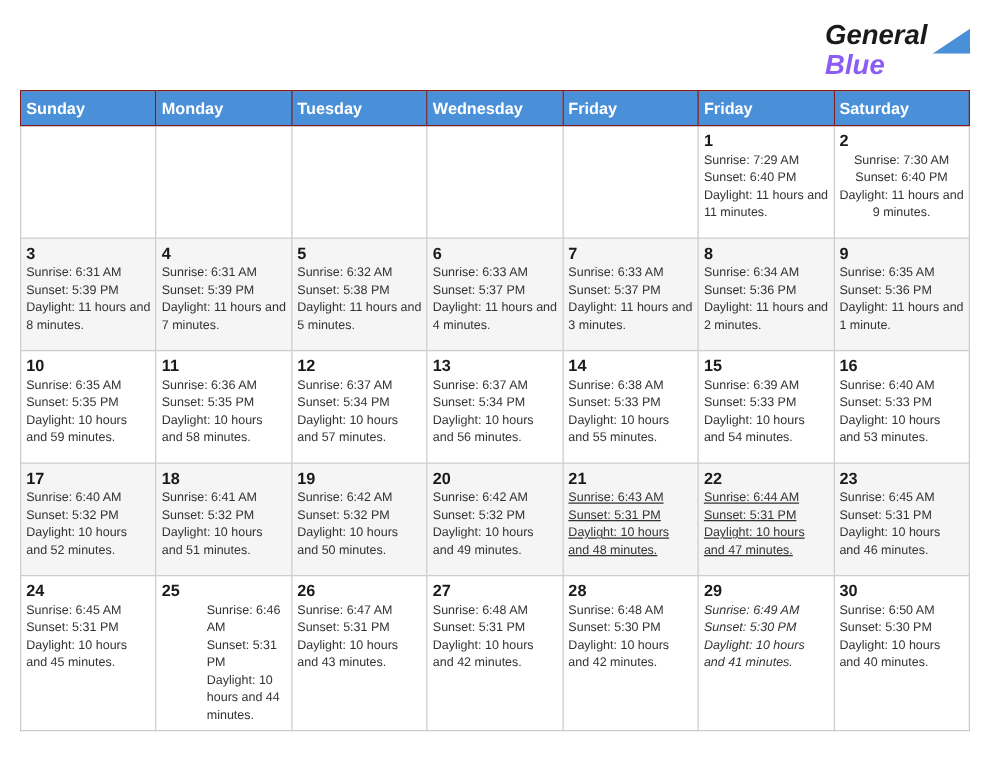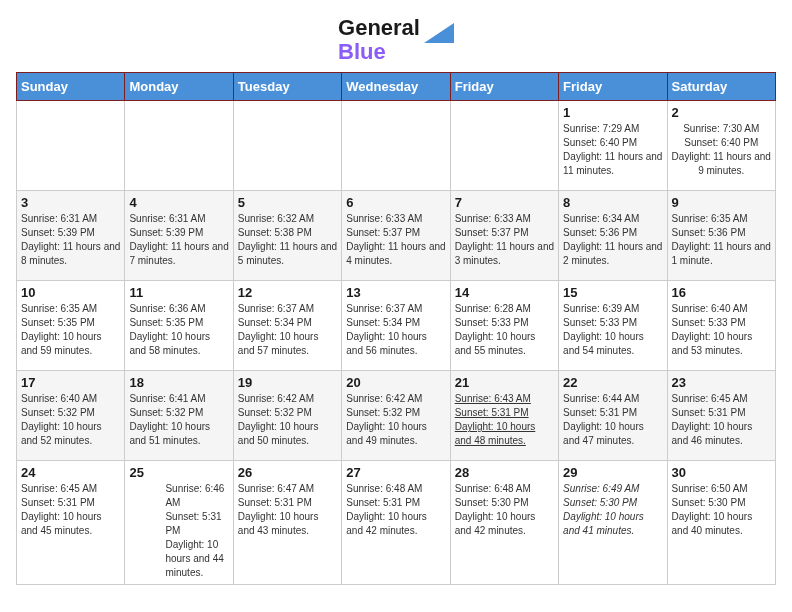--- a/index.html
+++ b/index.html
@@ -5,23 +5,24 @@
     * { box-sizing: border-box; margin: 0; padding: 0; }
     body {
       font-family: Arial, sans-serif;
       background: #fff;
       width: 792px;
       min-height: 612px;
       padding: 16px;
     }
     .header-section {
       display: flex;
-      justify-content: center;
+      justify-content: flex-end;
       align-items: flex-start;
       margin-bottom: 8px;
+      font-style: italic;
     }
     .logo {
       display: flex;
       flex-direction: column;
       align-items: flex-start;
     }
     .title-block {
       text-align: right;
     }
     .month-title {
@@ -192,21 +193,21 @@
 Daylight: 10 hours and 57 minutes.</div>
         </td>
         <td>
           <div class="day-number">13</div>
           <div class="day-info" style="white-space: pre-line;">Sunrise: 6:37 AM
 Sunset: 5:34 PM
 Daylight: 10 hours and 56 minutes.</div>
         </td>
         <td>
           <div class="day-number">14</div>
-          <div class="day-info" style="white-space: pre-line;">Sunrise: 6:28 AM
+          <div class="day-info" style="white-space: pre-line;">Sunrise: 6:38 AM
 Sunset: 5:33 PM
 Daylight: 10 hours and 55 minutes.</div>
         </td>
         <td>
           <div class="day-number">15</div>
           <div class="day-info" style="white-space: pre-line;">Sunrise: 6:39 AM
 Sunset: 5:33 PM
 Daylight: 10 hours and 54 minutes.</div>
         </td>
         <td>
@@ -242,21 +243,21 @@
 Daylight: 10 hours and 49 minutes.</div>
         </td>
         <td>
           <div class="day-number">21</div>
           <div class="day-info" style="white-space: pre-line; text-decoration: underline;">Sunrise: 6:43 AM
 Sunset: 5:31 PM
 Daylight: 10 hours and 48 minutes.</div>
         </td>
         <td>
           <div class="day-number">22</div>
-          <div class="day-info" style="white-space: pre-line;">Sunrise: 6:44 AM
+          <div class="day-info" style="white-space: pre-line; text-decoration: underline;">Sunrise: 6:44 AM
 Sunset: 5:31 PM
 Daylight: 10 hours and 47 minutes.</div>
         </td>
         <td>
           <div class="day-number">23</div>
           <div class="day-info" style="white-space: pre-line;">Sunrise: 6:45 AM
 Sunset: 5:31 PM
 Daylight: 10 hours and 46 minutes.</div>
         </td>
       </tr>

